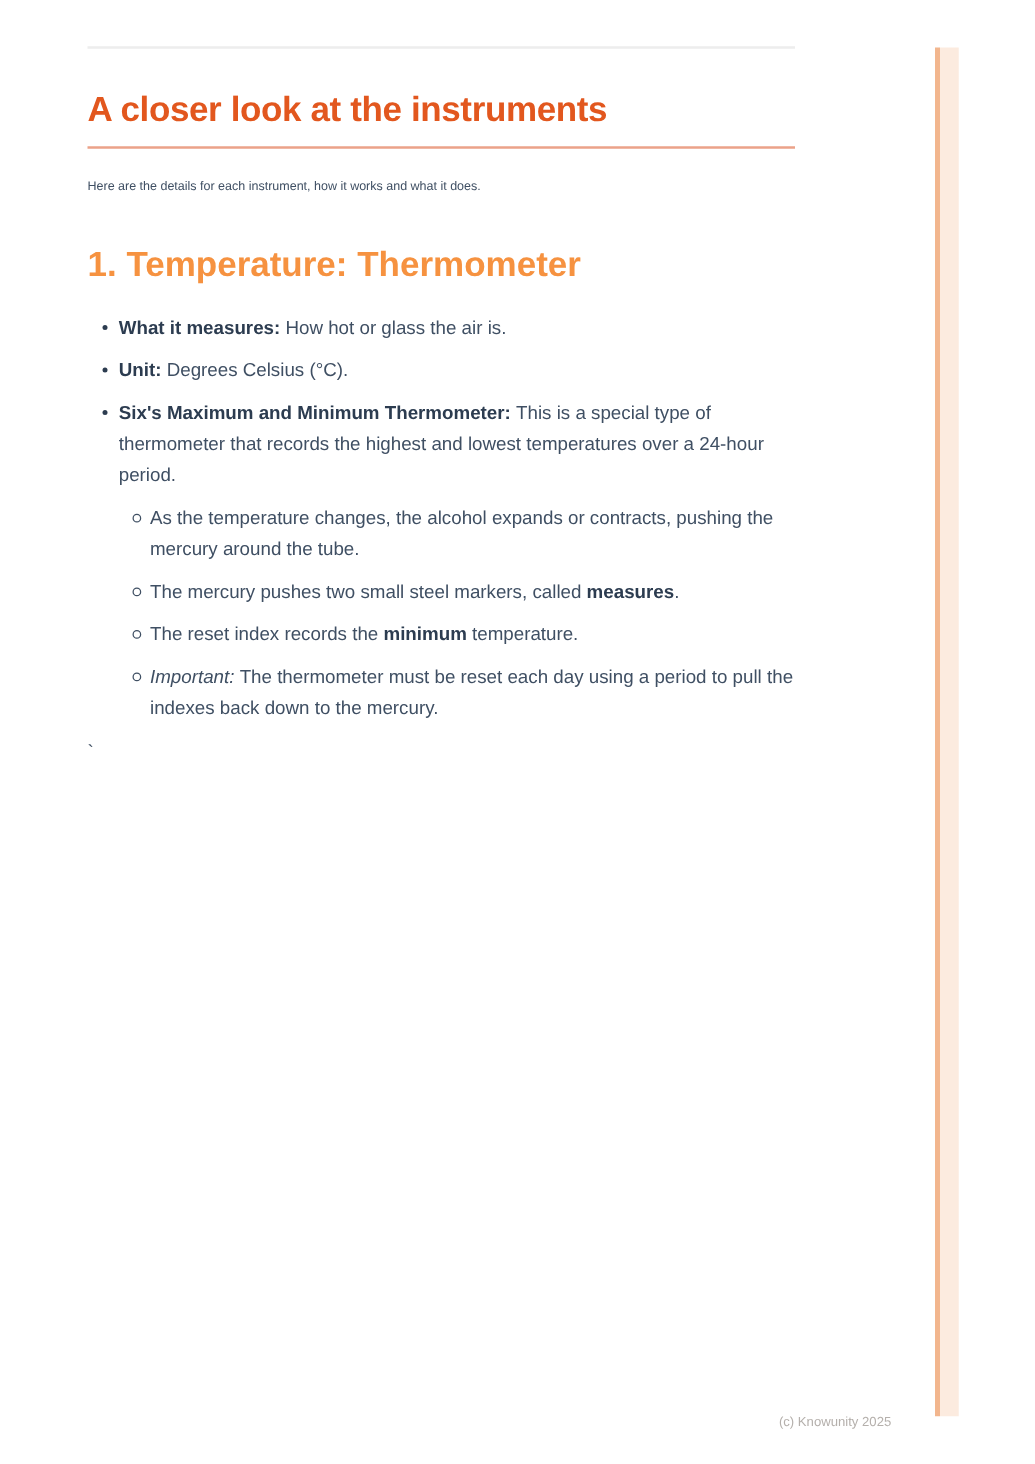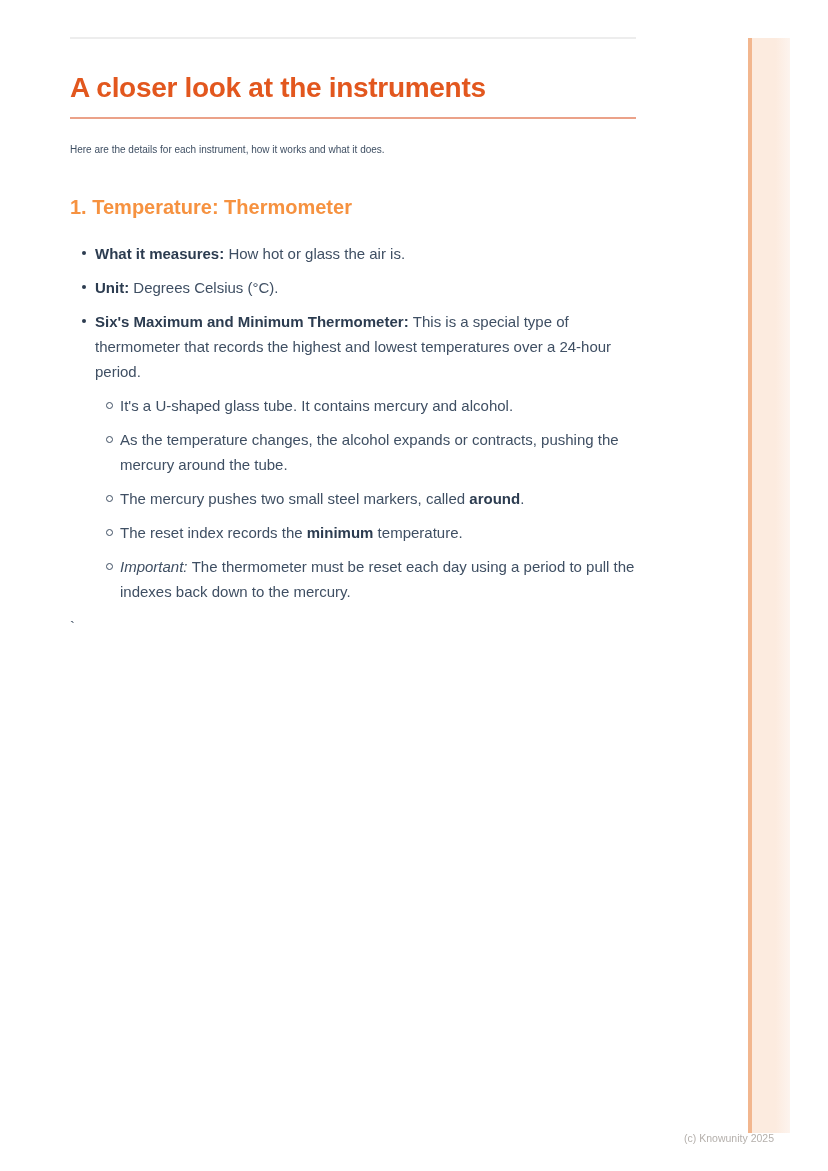--- a/index.html
+++ b/index.html
@@ -11,21 +11,21 @@
     --bold-text:#2c3c50;
     --sidebar-edge:#f2b68e;
     --sidebar-fill:#fcebdf;
     --sidebar-fill-light:#fdf4ee;
     --footer-gray:#b5b0ac;
   }
   *{box-sizing:border-box;margin:0;padding:0;}
   html,body{background:#ffffff;}
   .page{
     position:relative;
-    width:828px;
+    width:767px;
     height:1171px;
     background:#ffffff;
     font-family:"Liberation Sans","DejaVu Sans",sans-serif;
     overflow:hidden;
   }
   .content{
     position:absolute;
     left:70px;
     top:0;
     width:566px;
@@ -49,21 +49,21 @@
     background:var(--underline-salmon);
   }
   p.intro{
     margin-top:20px;
     font-size:10px;
     line-height:22px;
     color:var(--body-text);
   }
   h2.section-heading{
     margin-top:35px;
-    font-size:20px;
+    font-size:28px;
     font-weight:700;
     color:var(--heading-orange);
   }
   ul.bullets{
     margin-top:22px;
     list-style:none;
     padding-left:25px;
   }
   ul.bullets > li{
     position:relative;
@@ -152,23 +152,22 @@
 
     <p class="intro">Here are the details for each instrument, how it works and what it does.</p>
 
     <h2 class="section-heading">1. Temperature: Thermometer</h2>
 
     <div>
         <ul class="bullets">
           <li><span class="seg-bold">What it measures: </span><span class="seg-normal">How hot or glass the air is.</span></li>
           <li><span class="seg-bold">Unit: </span><span class="seg-normal">Degrees Celsius (°C).</span></li>
           <li><span class="seg-bold">Six's Maximum and Minimum Thermometer: </span><span class="seg-normal">This is a special type of thermometer that records the highest and lowest temperatures over a 24-hour period.</span><ul class="sub-bullets">
-              <li><span class="seg-normal">It's a U-shaped glass tube. It contains mercury and alcohol.</span></li>
               <li><span class="seg-normal">As the temperature changes, the alcohol expands or contracts, pushing the mercury around the tube.</span></li>
-              <li><span class="seg-normal">The mercury pushes two small steel markers, called </span><span class="seg-bold">around</span><span class="seg-normal">.</span></li>
+              <li><span class="seg-normal">The mercury pushes two small steel markers, called </span><span class="seg-bold">measures</span><span class="seg-normal">.</span></li>
               <li><span class="seg-normal">The reset index records the </span><span class="seg-bold">minimum</span><span class="seg-normal"> temperature.</span></li>
               <li><span class="seg-italic">Important: </span><span class="seg-normal">The thermometer must be reset each day using a period to pull the indexes back down to the mercury.</span></li>
             </ul></li>
         </ul>
       </div>
 
     <p class="stray-mark">`</p>
   </div>
 
   <div class="sidebar-accent"></div>

